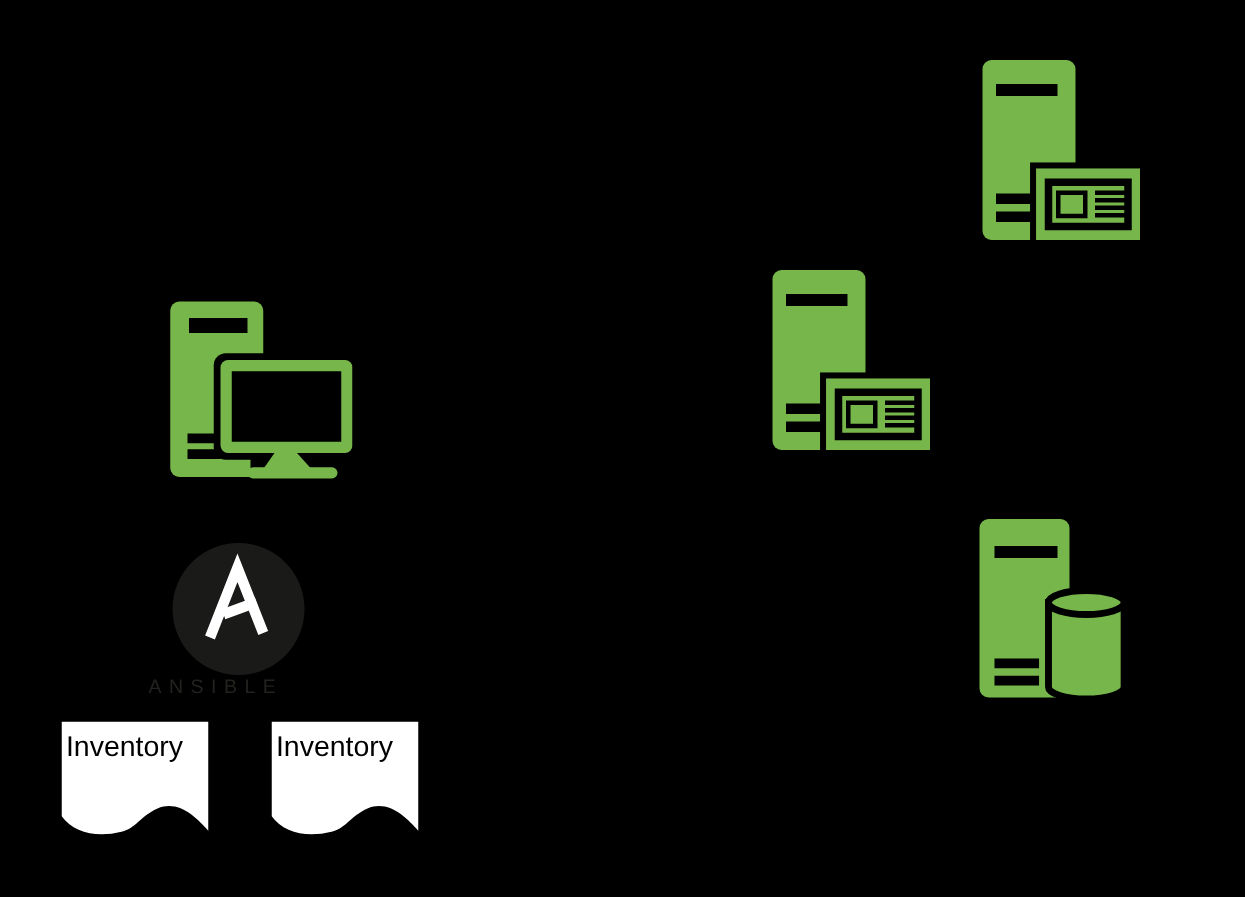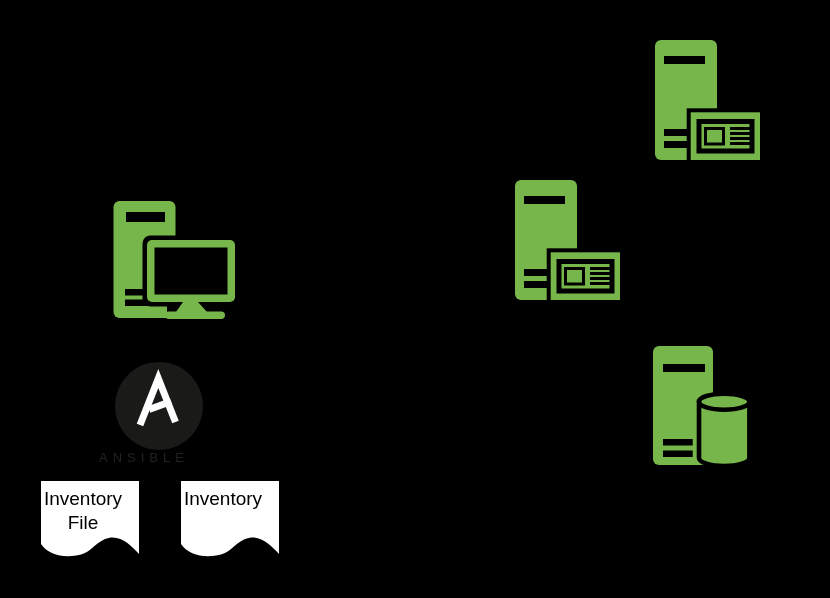--- a/index.html
+++ b/index.html
@@ -149,21 +149,20 @@
   </div>
 
   <div id="ansible-wordmark">ANSIBLE</div>
 
   <div class="doc" id="doc-inventory">
     <svg width="98" height="84">
       <use href="#sym-document"></use>
     </svg>
     <div class="doc-label">
       <div>Inventory</div>
-      <div>File</div>
     </div>
   </div>
 
   <div class="doc" id="doc-playbook">
     <svg width="98" height="84">
       <use href="#sym-document"></use>
     </svg>
     <div class="doc-label">
       <div>Inventory</div>
     </div>

